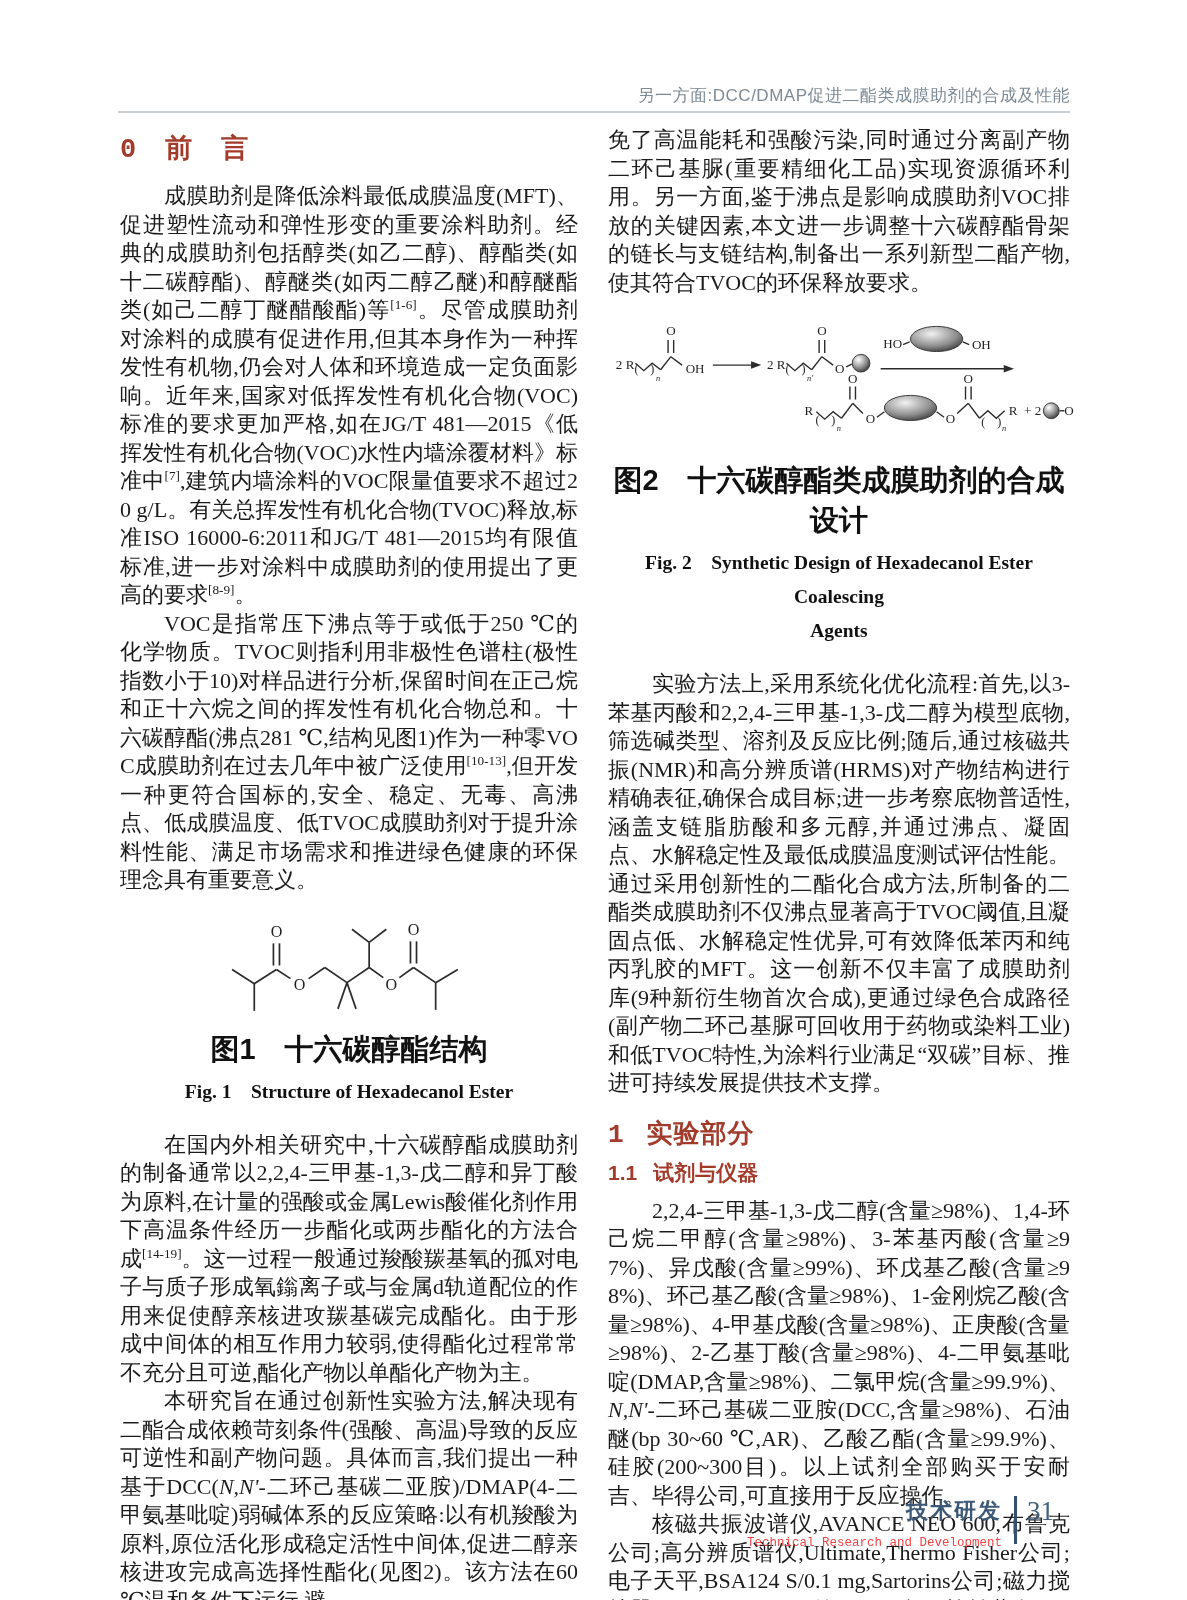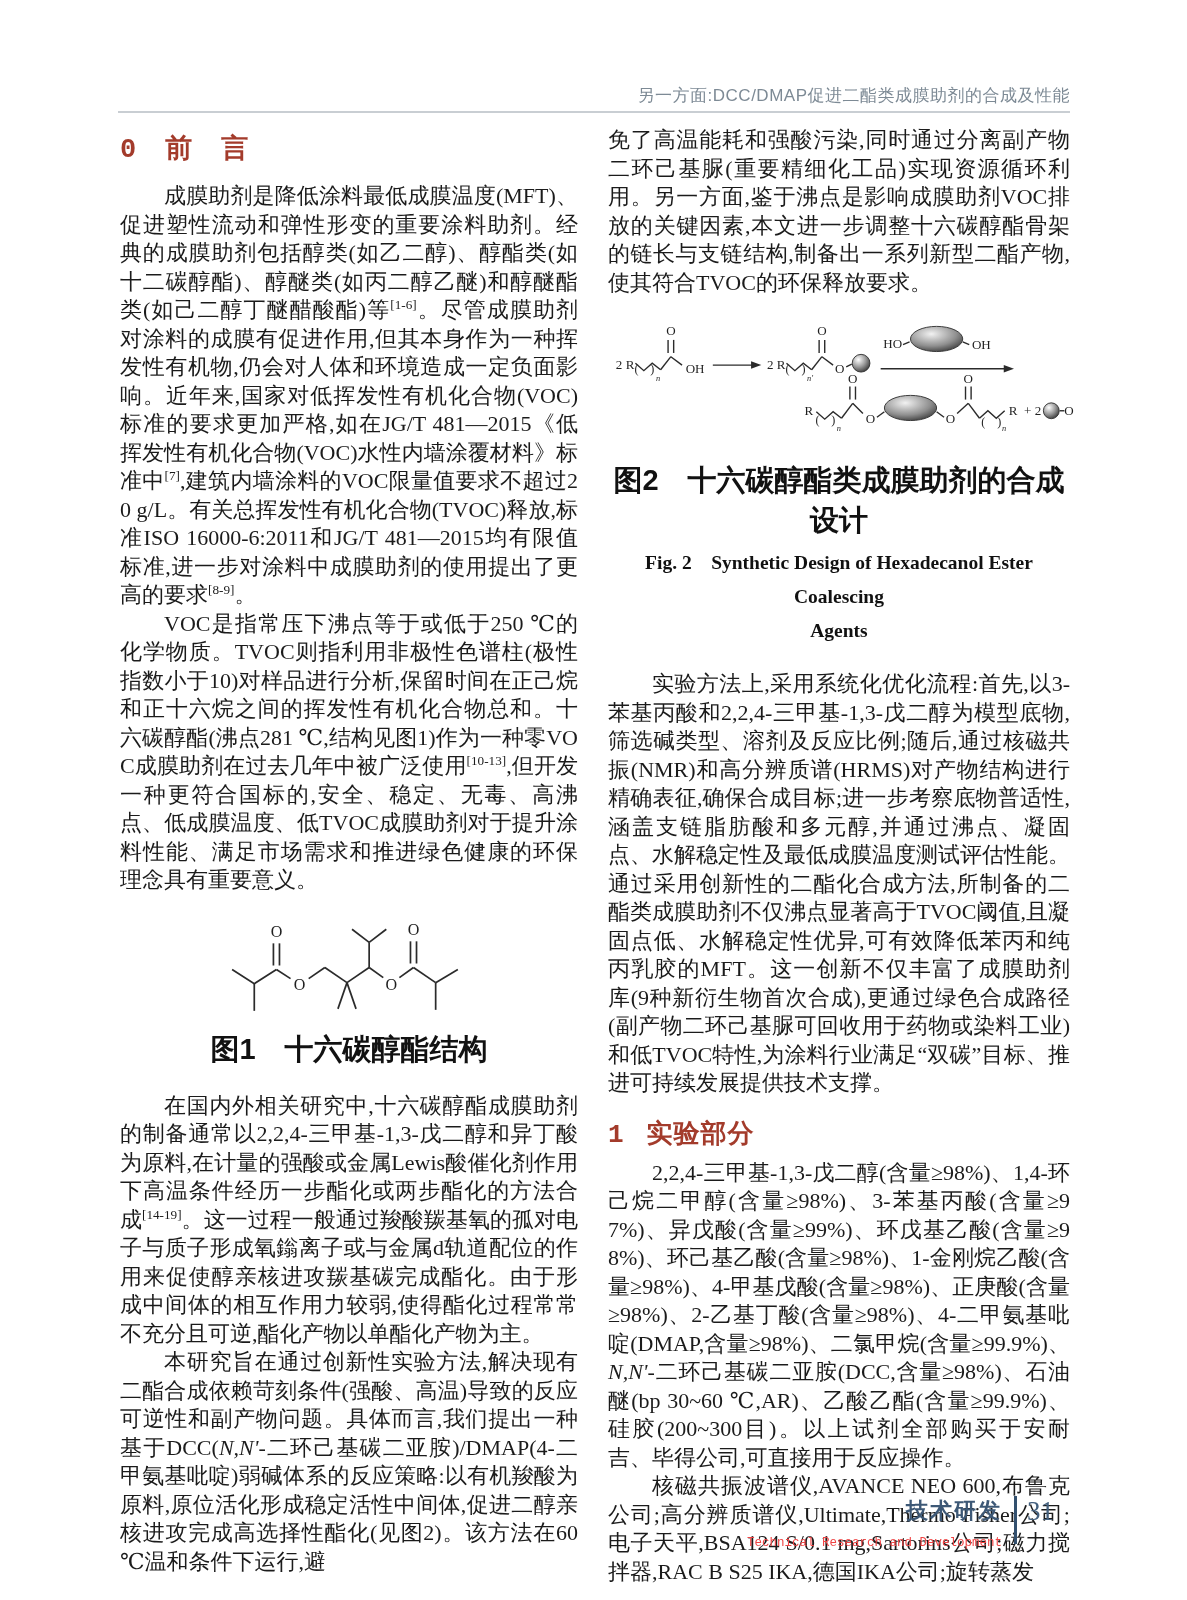--- a/index.html
+++ b/index.html
@@ -103,20 +103,21 @@
         <line x1="194" y1="58" x2="216" y2="73"></line>
         <line x1="216" y1="73" x2="238" y2="60"></line>
         <line x1="216" y1="73" x2="216" y2="100"></line>
       </g>
       <text x="58" y="28" text-anchor="middle" font-size="16">O</text>
       <text x="81" y="80" text-anchor="middle" font-size="16">O</text>
       <text x="172" y="80" text-anchor="middle" font-size="16">O</text>
       <text x="194" y="26" text-anchor="middle" font-size="16">O</text>
     </svg>
     <div class="fig-cap-cn">图1　十六碳醇酯结构</div>
+    <div class="fig-cap-en">Fig. 1　Structure of Hexadecanol Ester</div>
   </div>
 
   <p class="body">在国内外相关研究中,十六碳醇酯成膜助剂的制备通常以2,2,4-三甲基-1,3-戊二醇和异丁酸为原料,在计量的强酸或金属Lewis酸催化剂作用下高温条件经历一步酯化或两步酯化的方法合成<sup>[14-19]</sup>。这一过程一般通过羧酸羰基氧的孤对电子与质子形成氧鎓离子或与金属d轨道配位的作用来促使醇亲核进攻羰基碳完成酯化。由于形成中间体的相互作用力较弱,使得酯化过程常常不充分且可逆,酯化产物以单酯化产物为主。</p>
   <p class="body">本研究旨在通过创新性实验方法,解决现有二酯合成依赖苛刻条件(强酸、高温)导致的反应可逆性和副产物问题。具体而言,我们提出一种基于DCC(<i>N,N'</i>-二环己基碳二亚胺)/DMAP(4-二甲氨基吡啶)弱碱体系的反应策略:以有机羧酸为原料,原位活化形成稳定活性中间体,促进二醇亲核进攻完成高选择性酯化(见图2)。该方法在60 ℃温和条件下运行,避</p>
 </div>
 
 <div class="col col-right">
 
   <p class="body cont">免了高温能耗和强酸污染,同时通过分离副产物二环己基脲(重要精细化工品)实现资源循环利用。另一方面,鉴于沸点是影响成膜助剂VOC排放的关键因素,本文进一步调整十六碳醇酯骨架的链长与支链结构,制备出一系列新型二酯产物,使其符合TVOC的环保释放要求。</p>
 
@@ -217,20 +218,23 @@
       <div>Fig. 2　Synthetic Design of Hexadecanol Ester Coalescing</div>
       <div>Agents</div>
     </div>
   </div>
 
   <p class="body">实验方法上,采用系统化优化流程:首先,以3-苯基丙酸和2,2,4-三甲基-1,3-戊二醇为模型底物,筛选碱类型、溶剂及反应比例;随后,通过核磁共振(NMR)和高分辨质谱(HRMS)对产物结构进行精确表征,确保合成目标;进一步考察底物普适性,涵盖支链脂肪酸和多元醇,并通过沸点、凝固点、水解稳定性及最低成膜温度测试评估性能。通过采用创新性的二酯化合成方法,所制备的二酯类成膜助剂不仅沸点显著高于TVOC阈值,且凝固点低、水解稳定性优异,可有效降低苯丙和纯丙乳胶的MFT。这一创新不仅丰富了成膜助剂库(9种新衍生物首次合成),更通过绿色合成路径(副产物二环己基脲可回收用于药物或染料工业)和低TVOC特性,为涂料行业满足“双碳”目标、推进可持续发展提供技术支撑。</p>
 
   <h2 class="sec sec1">
     <span class="sec-num">1</span><span>实验部分</span>
   </h2>
+  <h3 class="subsec">
+    <span class="sec-num">1.1</span><span>试剂与仪器</span>
+  </h3>
 
   <p class="body">2,2,4-三甲基-1,3-戊二醇(含量≥98%)、1,4-环己烷二甲醇(含量≥98%)、3-苯基丙酸(含量≥97%)、异戊酸(含量≥99%)、环戊基乙酸(含量≥98%)、环己基乙酸(含量≥98%)、1-金刚烷乙酸(含量≥98%)、4-甲基戊酸(含量≥98%)、正庚酸(含量≥98%)、2-乙基丁酸(含量≥98%)、4-二甲氨基吡啶(DMAP,含量≥98%)、二氯甲烷(含量≥99.9%)、<i>N,N'</i>-二环己基碳二亚胺(DCC,含量≥98%)、石油醚(bp 30~60 ℃,AR)、乙酸乙酯(含量≥99.9%)、硅胶(200~300目)。以上试剂全部购买于安耐吉、毕得公司,可直接用于反应操作。</p>
   <p class="body">核磁共振波谱仪,AVANCE NEO 600,布鲁克公司;高分辨质谱仪,Ultimate,Thermo Fisher公司;电子天平,BSA124 S/0.1 mg,Sartorins公司;磁力搅拌器,RAC B S25 IKA,德国IKA公司;旋转蒸发</p>
 </div>
 
 <div class="footer">
   <div class="footer-col">
     <div class="footer-cn">技术研发</div>
     <div class="footer-en">Technical Research and Development</div>
   </div>

